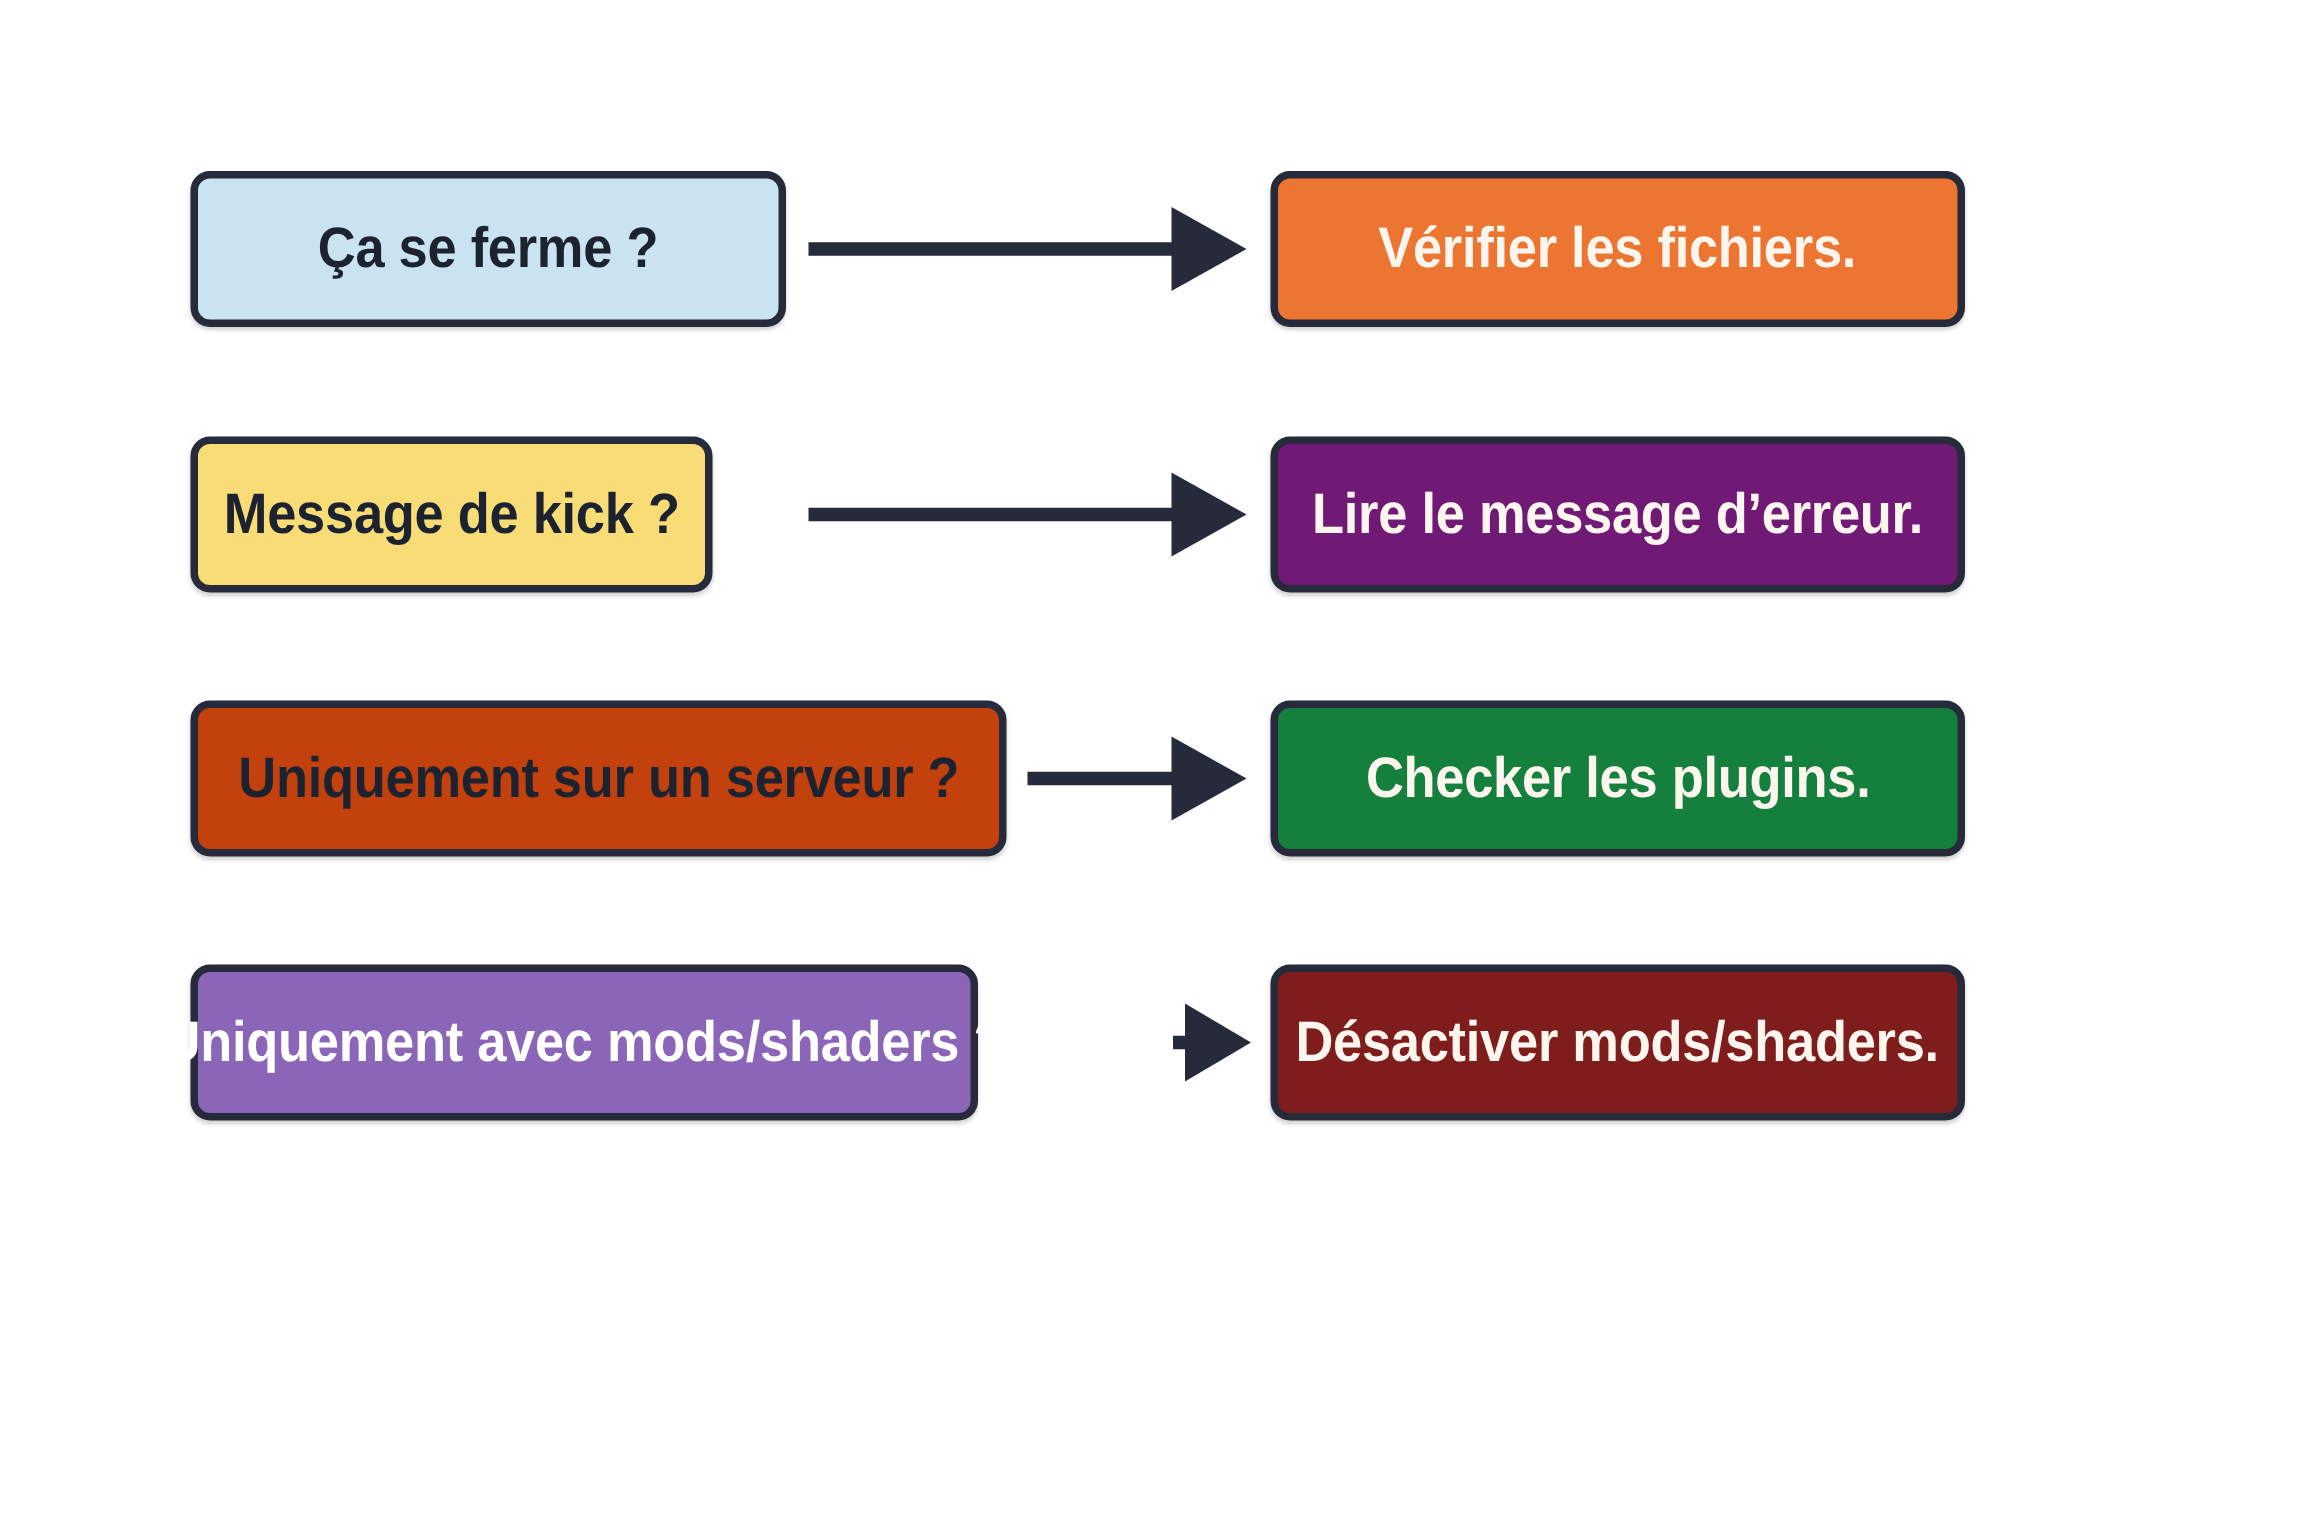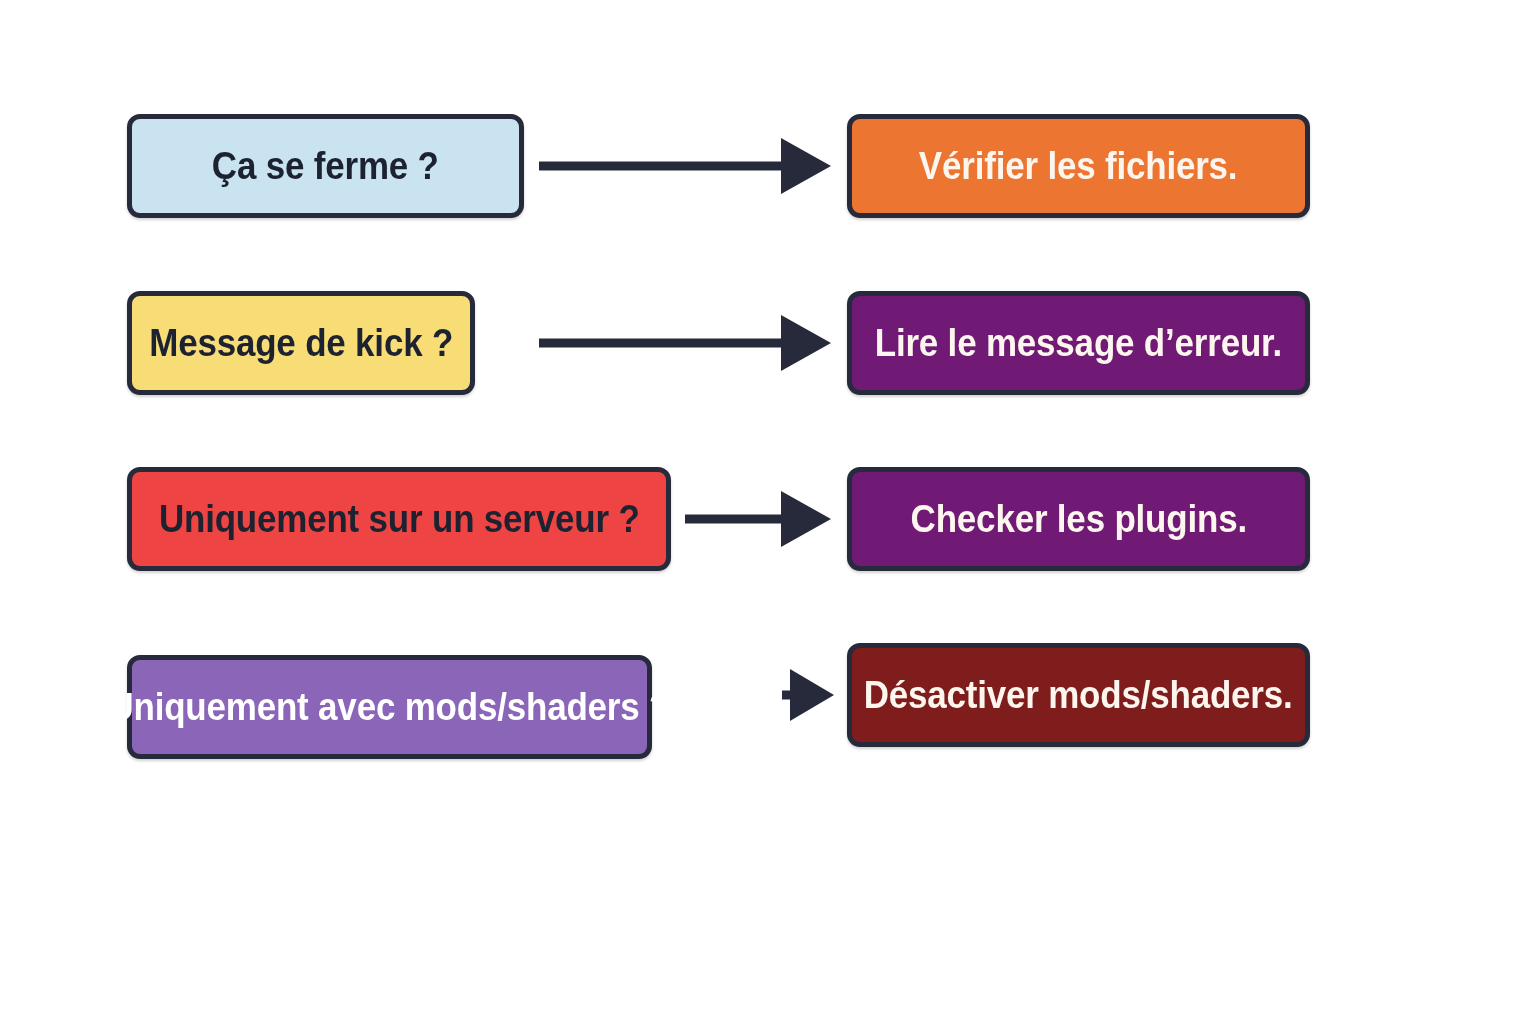--- a/index.html
+++ b/index.html
@@ -63,21 +63,21 @@
     left: 836px;
     width: 463px;
     background: #ec7631;
   }
   .node.action .node-label { color: #fdf6ee; }
 
   
   .node.cond.c1 { width: 397px; background: #c9e3f0; }
   .node.cond.c2 { width: 348px; background: #f8dd77; }
   .node.cond.c3 { width: 544px; background: #97ca6b; }
-  .node.cond.c4 { width: 525px; background: #8b66b8; margin-top: 12px; }
+  .node.cond.c4 { width: 525px; background: #8b66b8; }
 
   .node.cond.c1 .node-label,
   .node.cond.c2 .node-label,
   .node.cond.c3 .node-label { color: #1d2231; }
   .node.cond.c4 .node-label { color: #ffffff; }
 
   .arrow {
     position: absolute;
     top: 0;
     height: 104px;
@@ -126,30 +126,30 @@
         <path d="M4 52 H252" stroke="#262a3a" stroke-width="9" fill="none" stroke-linecap="butt"></path>
         <path d="M246 24 L296 52 L246 80 Z" fill="#262a3a"></path>
       </svg>
     </div>
     <div class="node action a-2" style="background: #701a75; border-color: rgb(38, 42, 58);">
       <span class="node-label" style="color: rgb(253, 246, 238);">Lire le message d’erreur.</span>
     </div>
   </div>
 
   <div class="row" id="row-3">
-    <div class="node cond c3" style="background: #ef4444; border-color: rgb(38, 42, 58);">
+    <div class="node cond c3" style="background: #c2410c; border-color: rgb(38, 42, 58);">
       <span class="node-label" style="color: rgb(29, 34, 49);">Uniquement sur un serveur ?</span>
     </div>
     <div class="arrow a3">
       <svg width="154" height="104" viewBox="0 0 154 104">
         <path d="M4 52 H106" stroke="#262a3a" stroke-width="9" fill="none" stroke-linecap="butt"></path>
         <path d="M100 24 L150 52 L100 80 Z" fill="#262a3a"></path>
       </svg>
     </div>
-    <div class="node action a-3" style="background: #701a75; border-color: rgb(38, 42, 58);">
+    <div class="node action a-3" style="background: #15803d; border-color: rgb(38, 42, 58);">
       <span class="node-label" style="color: rgb(253, 246, 238);">Checker les plugins.</span>
     </div>
   </div>
 
   <div class="row" id="row-4">
     <div class="node cond c4" style="background: rgb(139, 102, 184); border-color: rgb(38, 42, 58);">
       <span class="node-label" style="color: rgb(255, 255, 255);">Uniquement avec mods/shaders ?</span>
     </div>
     <div class="arrow a4">
       <svg width="56" height="104" viewBox="0 0 56 104">

